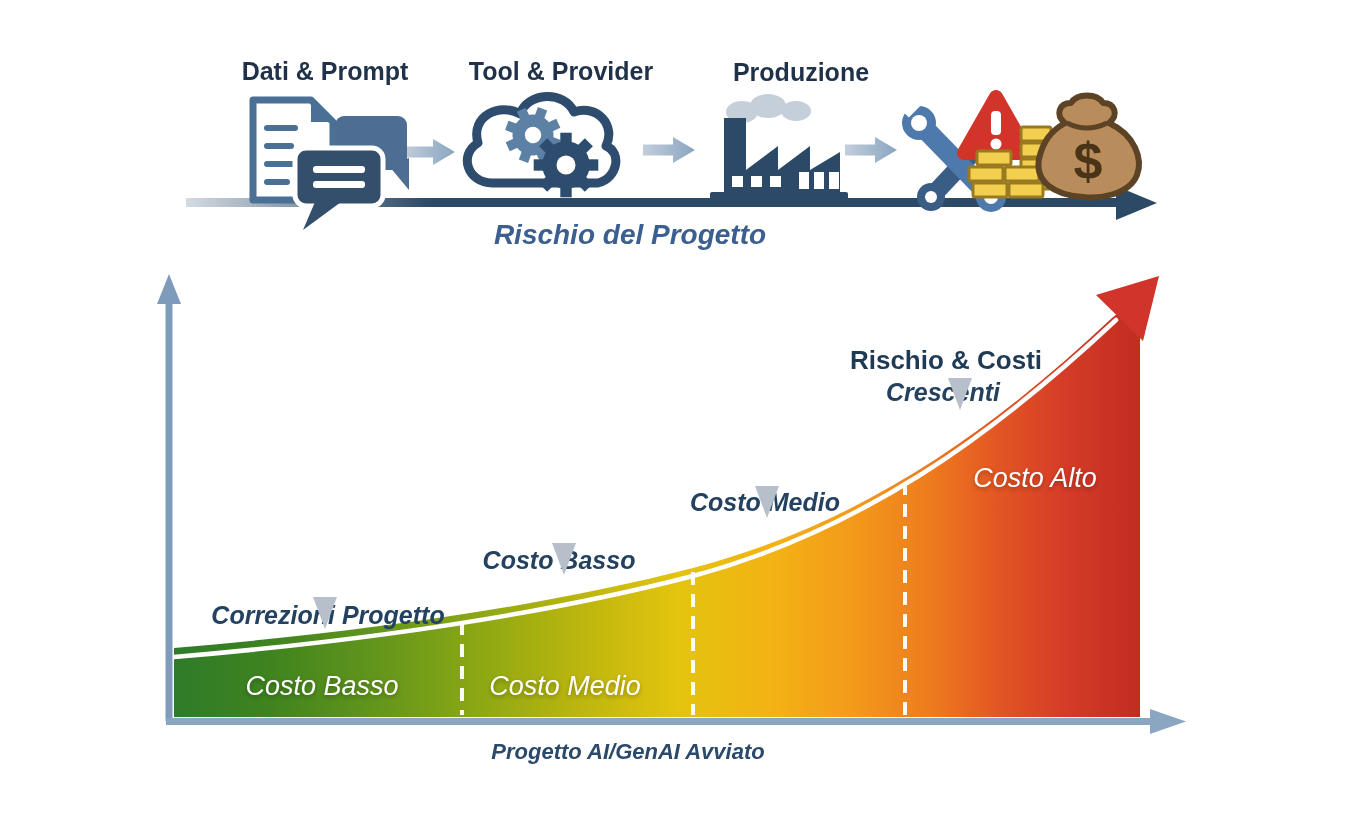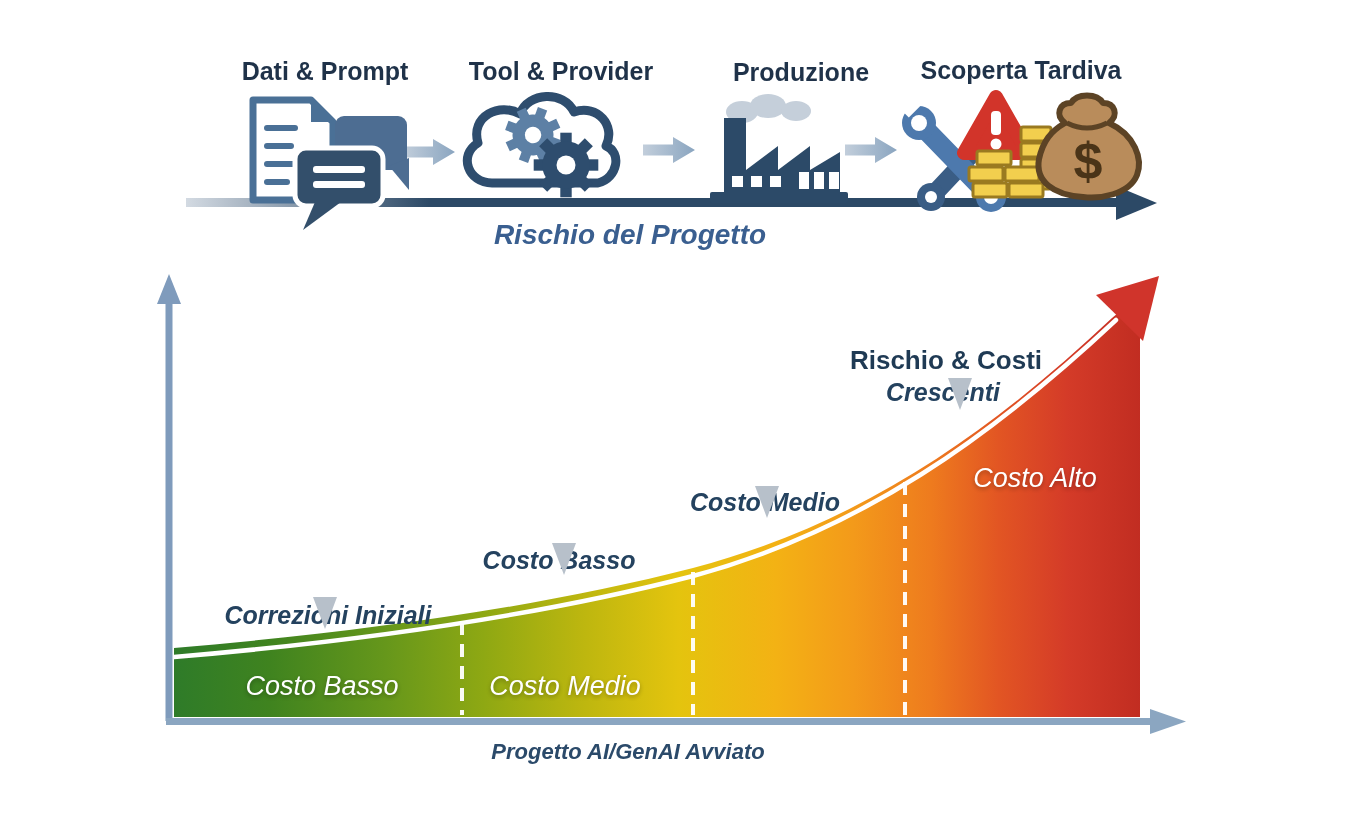--- a/index.html
+++ b/index.html
@@ -174,25 +174,24 @@
         <path d="M 172,40 C 162,32 166,20 178,20 C 184,10 204,10 210,20 C 222,20 226,32 216,40 C 242,52 250,76 244,92 C 236,112 206,116 190,114 C 160,112 142,98 146,76 C 150,58 158,48 172,40 Z" fill="#b98c5b" stroke="#5c4325" stroke-width="6" stroke-linejoin="round"></path>
         <path d="M174,40 Q194,50 214,40" stroke="#5c4325" stroke-width="5" fill="none"></path>
         <text x="195" y="96" text-anchor="middle" font-size="52" font-weight="bold" fill="#4a3418">$</text>
       </g>
     </g>
   </svg>
 
   <div class="txt stage-lbl" style="left:305px;top:57px">Dati &amp; Prompt</div>
   <div class="txt stage-lbl" style="left:541px;top:57px">Tool &amp; Provider</div>
   <div class="txt stage-lbl" style="left:781px;top:58px">Produzione</div>
-  <div class="txt stage-lbl" style="left:1001px;top:56px">Scoperta Tardiva</div>
 
   <div class="txt caption" style="left:630px;top:219px">Rischio del Progetto</div>
 
-  <div class="txt anno" style="left:328px;top:561px">Correzioni Iniziali</div>
+  <div class="txt anno" style="left:328px;top:561px">Correzioni Progetto</div>
   <div class="tri" style="left:313px;top:597px"></div>
 
   <div class="txt anno" style="left:559px;top:506px">Costo Basso</div>
   <div class="tri" style="left:552px;top:543px"></div>
 
   <div class="txt anno" style="left:765px;top:448px">Costo Medio</div>
   <div class="tri" style="left:755px;top:486px"></div>
 
   <div class="txt anno anno-upright" style="left:946px;top:305px">Rischio &amp; Costi</div>
   <div class="txt anno" style="left:943px;top:338px">Crescenti</div>

